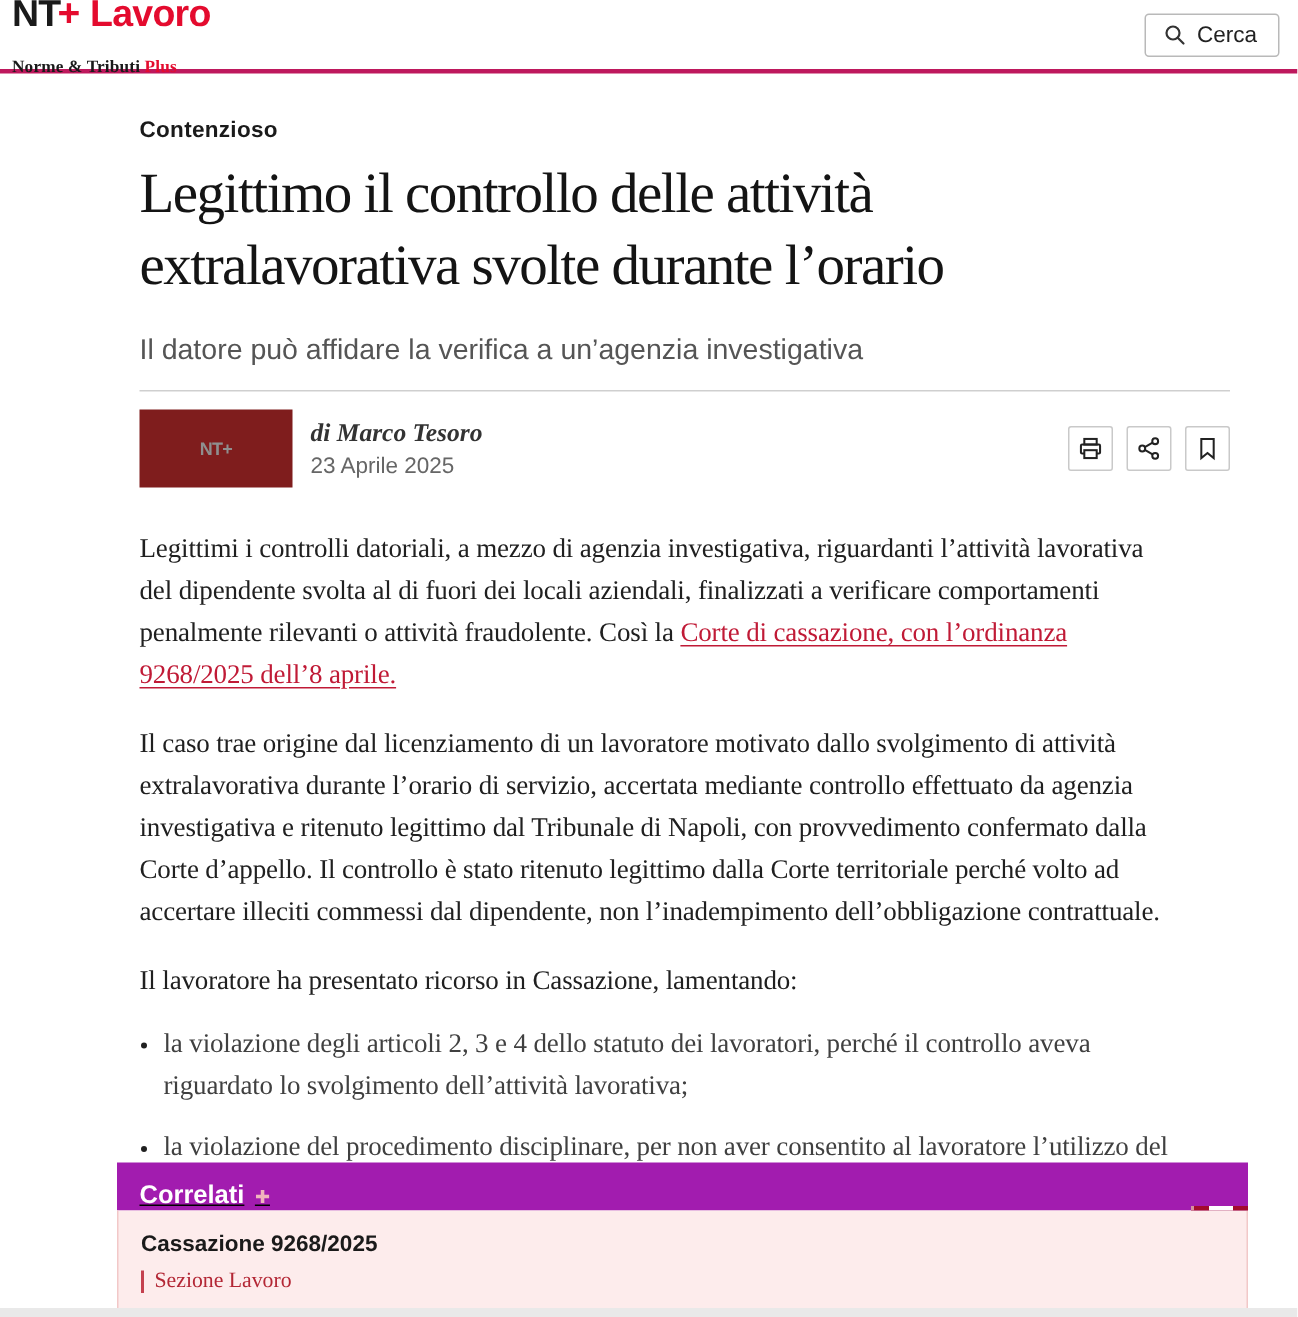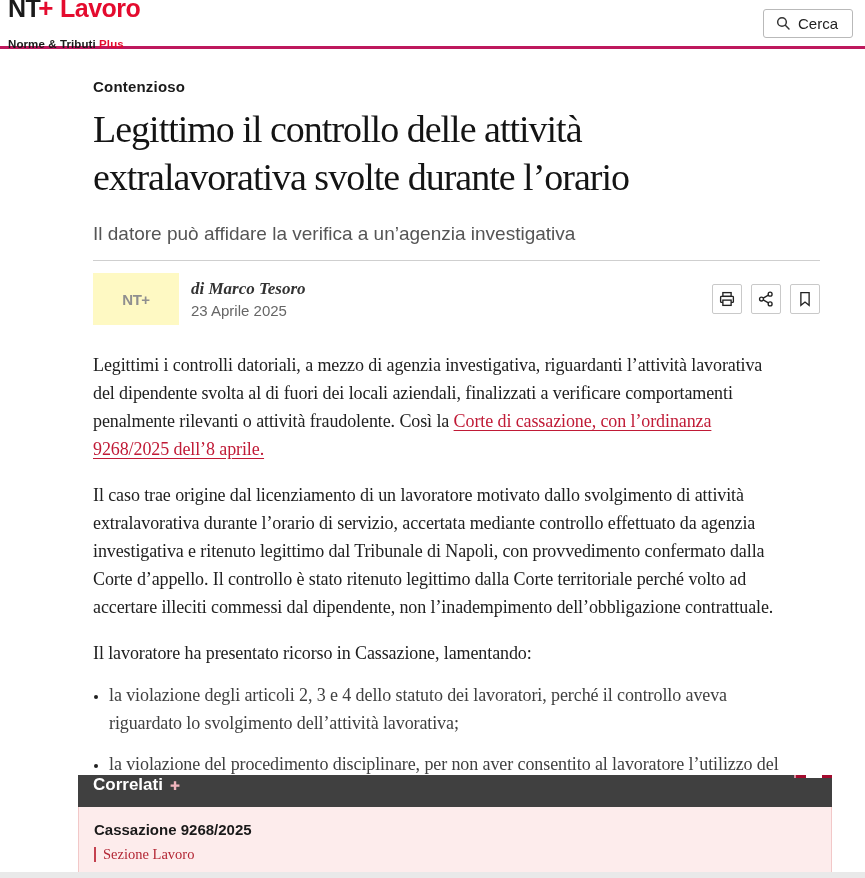--- a/index.html
+++ b/index.html
@@ -7,21 +7,21 @@
               font-family:"Liberation Sans", sans-serif; }
 
   
   .site-header { height:49px; border-bottom:3px solid #be185d; display:flex;
                  align-items:center; justify-content:space-between; padding:0 12px 0 8px; background:#fff; }
   .logo { display:flex; flex-direction:column; cursor:pointer; line-height:1; }
   .logo-top { display:flex; align-items:baseline; font-weight:800; font-size:25px; letter-spacing:-0.5px; }
   .logo-nt   { color:#1a1a1a; }
   .logo-plus { color:#e40b2e; margin-left:-2px; font-size:26px; }
   .logo-name { color:#e40b2e; margin-left:7px; }
-  .logo-sub  { font-size:11.5px; font-weight:700; color:#1a1a1a; margin-top:18px; letter-spacing:0.1px; }
+  .logo-sub  { font-size:11.5px; font-weight:700; color:#1a1a1a; margin-top:18px; letter-spacing:0.1px;font-family:Liberation Serif, serif; }
   .logo-sub .plus-word { color:#e40b2e; }
 
   .search-btn { display:flex; align-items:center; gap:7px; border:1px solid #b9b9b9; background:#fff;
                 border-radius:3px; padding:5px 14px 5px 11px; font-size:15px; font-weight:500;
                 color:#222; cursor:pointer; font-family:"Liberation Sans", sans-serif; }
   .search-btn svg { display:block; }
 
   
   .article-col { padding:29px 45px 0 93px; }
 
@@ -29,22 +29,22 @@
 
   h1.article-title { margin-top:10px; font-family:"Liberation Serif", serif; font-weight:400;
                      color:#141414; font-size:38px; line-height:48px; letter-spacing:-1px; }
   h1.article-title span { display:block; white-space:nowrap; }
 
   .subtitle { margin-top:21px; font-size:19px; color:#555555; line-height:24px; }
 
   .divider { border:none; border-top:1px solid #cfcfcf; margin:14px 0 0 0; }
 
   .meta-row { margin-top:12px; display:flex; align-items:center; }
-  .avatar { width:86px; height:52px; background:#fef9c3; display:flex; align-items:center;
-            justify-content:center; font-weight:800; font-size:15px; color:#8f8f8f; letter-spacing:-0.5px; }
+  .avatar { width:102px; height:52px; background:#7f1d1d; display:flex; align-items:center;
+            justify-content:center; font-weight:800; font-size:12px; color:#8f8f8f; letter-spacing:-0.5px; }
   .byline { margin-left:12px; }
   .author { font-family:"Liberation Serif", serif; font-style:italic; font-weight:700;
             font-size:17px; color:#333; }
   .pub-date { margin-top:3px; font-size:15px; color:#666; }
   .actions { margin-left:auto; display:flex; gap:9px; }
   .icon-btn { width:30px; height:30px; border:1px solid #c9c9c9; border-radius:2px; background:#fff;
               display:flex; align-items:center; justify-content:center; cursor:pointer; color:#222; }
   .icon-btn svg { display:block; }
 
   .body-text { font-family:"Liberation Serif", serif; font-size:18px; line-height:28px;
@@ -54,21 +54,21 @@
   a.body-link { color:#c01a36; text-decoration:underline; text-underline-offset:3px;
                 text-decoration-thickness:1px; cursor:pointer; }
 
   ul.point-list { margin:14px 0 0 0; padding-left:16px; max-width:690px; }
   ul.point-list li { font-family:"Liberation Serif", serif; font-size:18px; line-height:28px;
                      color:#404040; margin-bottom:13px; letter-spacing:-0.1px; }
   ul.point-list li::marker { color:#202020; font-size:15px; }
 
   
   .correlati { position:absolute; top:775px; left:78px; width:754px; }
-  .correlati-header { height:32px; background:#404040; display:flex; align-items:flex-start; }
+  .correlati-header { height:32px; background:#a21caf; display:flex; align-items:flex-end;text-decoration:underline; }
   .correlati-title-wrap { flex:1; display:flex; align-items:center; padding-left:15px; }
   .correlati-title { color:#ffffff; font-size:17px; font-weight:700; }
   .correlati-plus { color:#f0b5bd; font-size:12px; margin-left:7px; margin-top:1px; }
   .collapse-btn { width:38px; background:#a30b2e; border:none; border-left:2px solid #d6919f;
                   display:flex; align-items:center; justify-content:center; cursor:pointer; }
   .collapse-minus { width:16px; height:3px; background:#ffffff; display:block; }
   .correlati-body { background:#fdecec; border:1px solid #f2c8c8; border-top:none;
                     padding:14px 16px 13px 15px; height:66px; }
   .rel-item-title { font-size:15px; font-weight:700; color:#1a1a1a; cursor:pointer; }
   .rel-item-tag { margin-top:8px; display:flex; align-items:center; }

